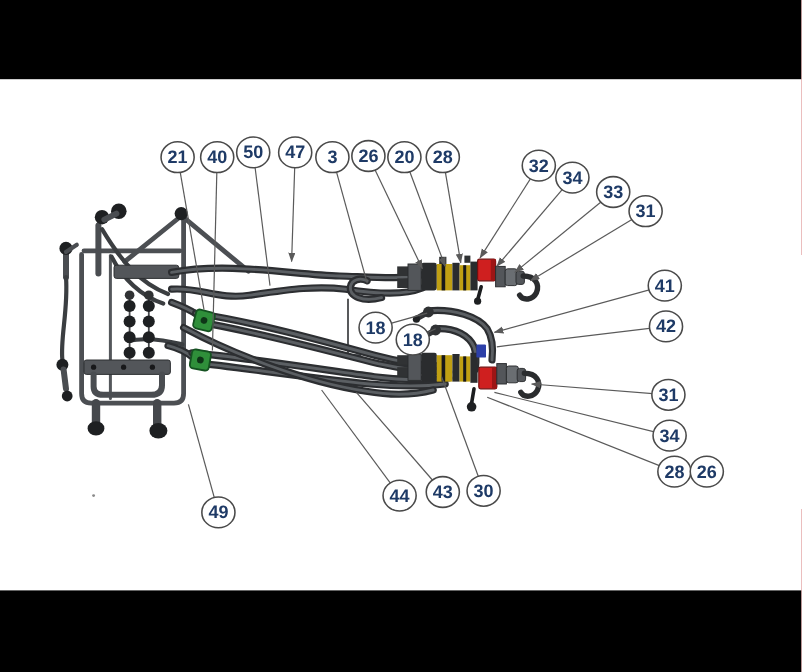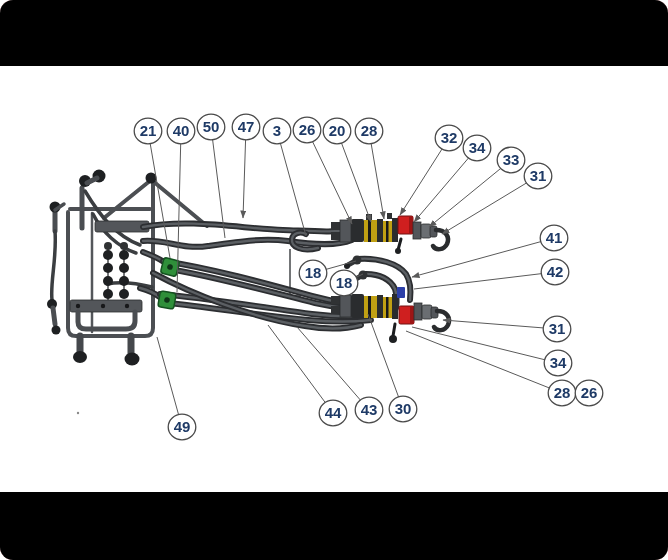--- a/index.html
+++ b/index.html
@@ -1,16 +1,16 @@
 <!DOCTYPE html>
 <html><head>
 <meta charset="utf-8">
 <style>
   html,body{margin:0;padding:0;background:#ffffff;}
-  .stage{position:relative;width:668px;height:560px;background:#b91c1c;overflow:hidden;border-radius:13px;}
+  .stage{position:relative;width:668px;height:560px;background:#b91c1c;overflow:hidden;}
   svg{display:block;}
   .frame{stroke:#4c4f53;stroke-width:4;fill:none;stroke-linecap:round;}
   .frame-thin{stroke:#54575b;stroke-width:2.5;fill:none;stroke-linecap:round;}
   .pipe{stroke:#4a4d51;stroke-width:5;fill:none;stroke-linecap:round;}
   .pipe-wide{stroke:#45484c;stroke-width:7;fill:none;stroke-linecap:round;}
   .pipe-thin{stroke:#4a4d51;stroke-width:3.5;fill:none;stroke-linecap:round;}
   .hose-thin{stroke:#3b3e41;stroke-width:3.5;fill:none;stroke-linecap:round;}
   .hose-o{stroke:#2c2e31;stroke-width:6;fill:none;stroke-linecap:round;}
   .hose-i{stroke:#5b5f63;stroke-width:2.4;fill:none;stroke-linecap:round;}
   .wire{stroke:#46484b;stroke-width:1.5;fill:none;}

